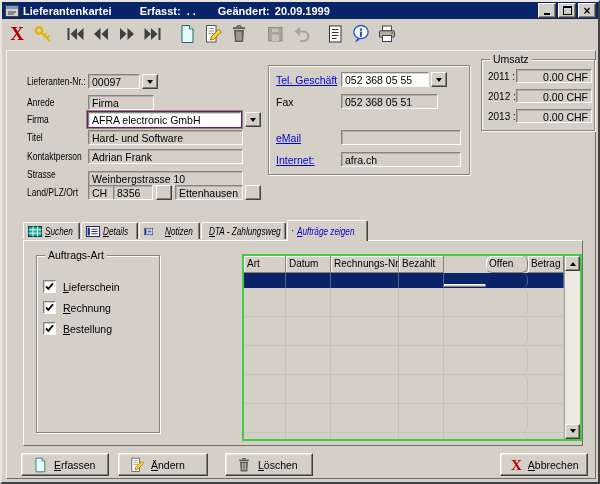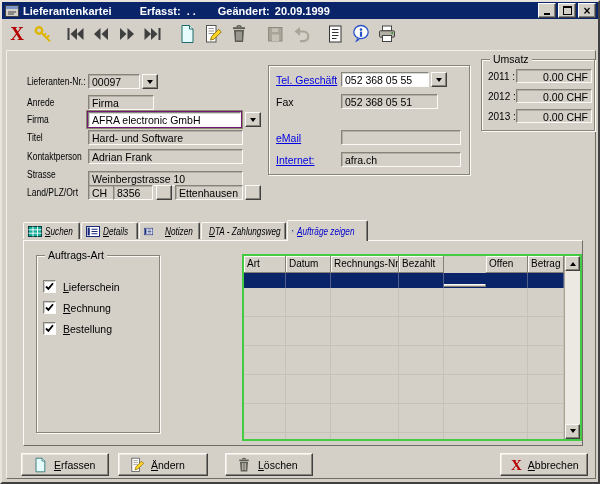--- a/index.html
+++ b/index.html
@@ -64,21 +64,21 @@
   .tgrid{position:absolute;left:0;top:0;bottom:0;width:320px;overflow:hidden;}
   .thead{display:flex;height:17px;}
   .hcell{background:#d4d0c8;border-right:1px solid #848074;border-bottom:1px solid #848074;
          box-shadow:inset 1px 1px 0 #fbfaf7;font-size:10px;padding:2px 0 0 3px;box-sizing:border-box;
          overflow:hidden;white-space:nowrap;}
   .tsel{display:flex;height:15px;background:#0a246a;}
   .scell{border-right:1px solid rgba(212,208,200,0.35);box-sizing:border-box;}
   .tbody{position:absolute;left:0;right:0;top:32px;bottom:0;display:flex;flex-direction:column;}
   .trow{flex:1;display:flex;border-bottom:1px solid #c6c2b6;}
   .tcell{border-right:1px solid #c6c2b6;box-sizing:border-box;}
-  .c0{width:42px;}.c1{width:45px;}.c2{width:68px;}.c3{width:45px;}.c4{width:42px;margin-top:28px;}.c5{width:42px;}.c6{width:36px;}
+  .c0{width:42px;}.c1{width:45px;}.c2{width:68px;}.c3{width:45px;}.c4{width:42px;margin-top:28px;}.c5{width:42px;border-radius:6px;}.c6{width:36px;}
   .tscroll{position:absolute;right:0;top:0;bottom:0;width:16px;background:#ece9e2;border-left:1px solid #a7a396;box-sizing:border-box;}
   .sbtn{height:15px;background:#d4d0c8;border:1px solid;border-color:#fbfaf7 #404040 #404040 #fbfaf7;
         box-shadow:inset -1px -1px 0 #868378;display:flex;align-items:center;justify-content:center;box-sizing:border-box;}
   .sbtn.bottom{position:absolute;bottom:0;left:0;right:0;}
   .tri-up{width:0;height:0;border:3px solid transparent;border-bottom:4px solid #000;margin-bottom:2px;}
   .tri-dn{width:0;height:0;border:3px solid transparent;border-top:4px solid #000;margin-top:2px;}
   
   .abtn{height:23px;background:#d4d0c8;border:1px solid;border-color:#fbfaf7 #404040 #404040 #fbfaf7;
         box-shadow:inset -1px -1px 0 #868378,inset 1px 1px 0 #ece9e2;display:flex;align-items:center;
         justify-content:flex-start;gap:6px;padding-left:10px;box-sizing:border-box;}

